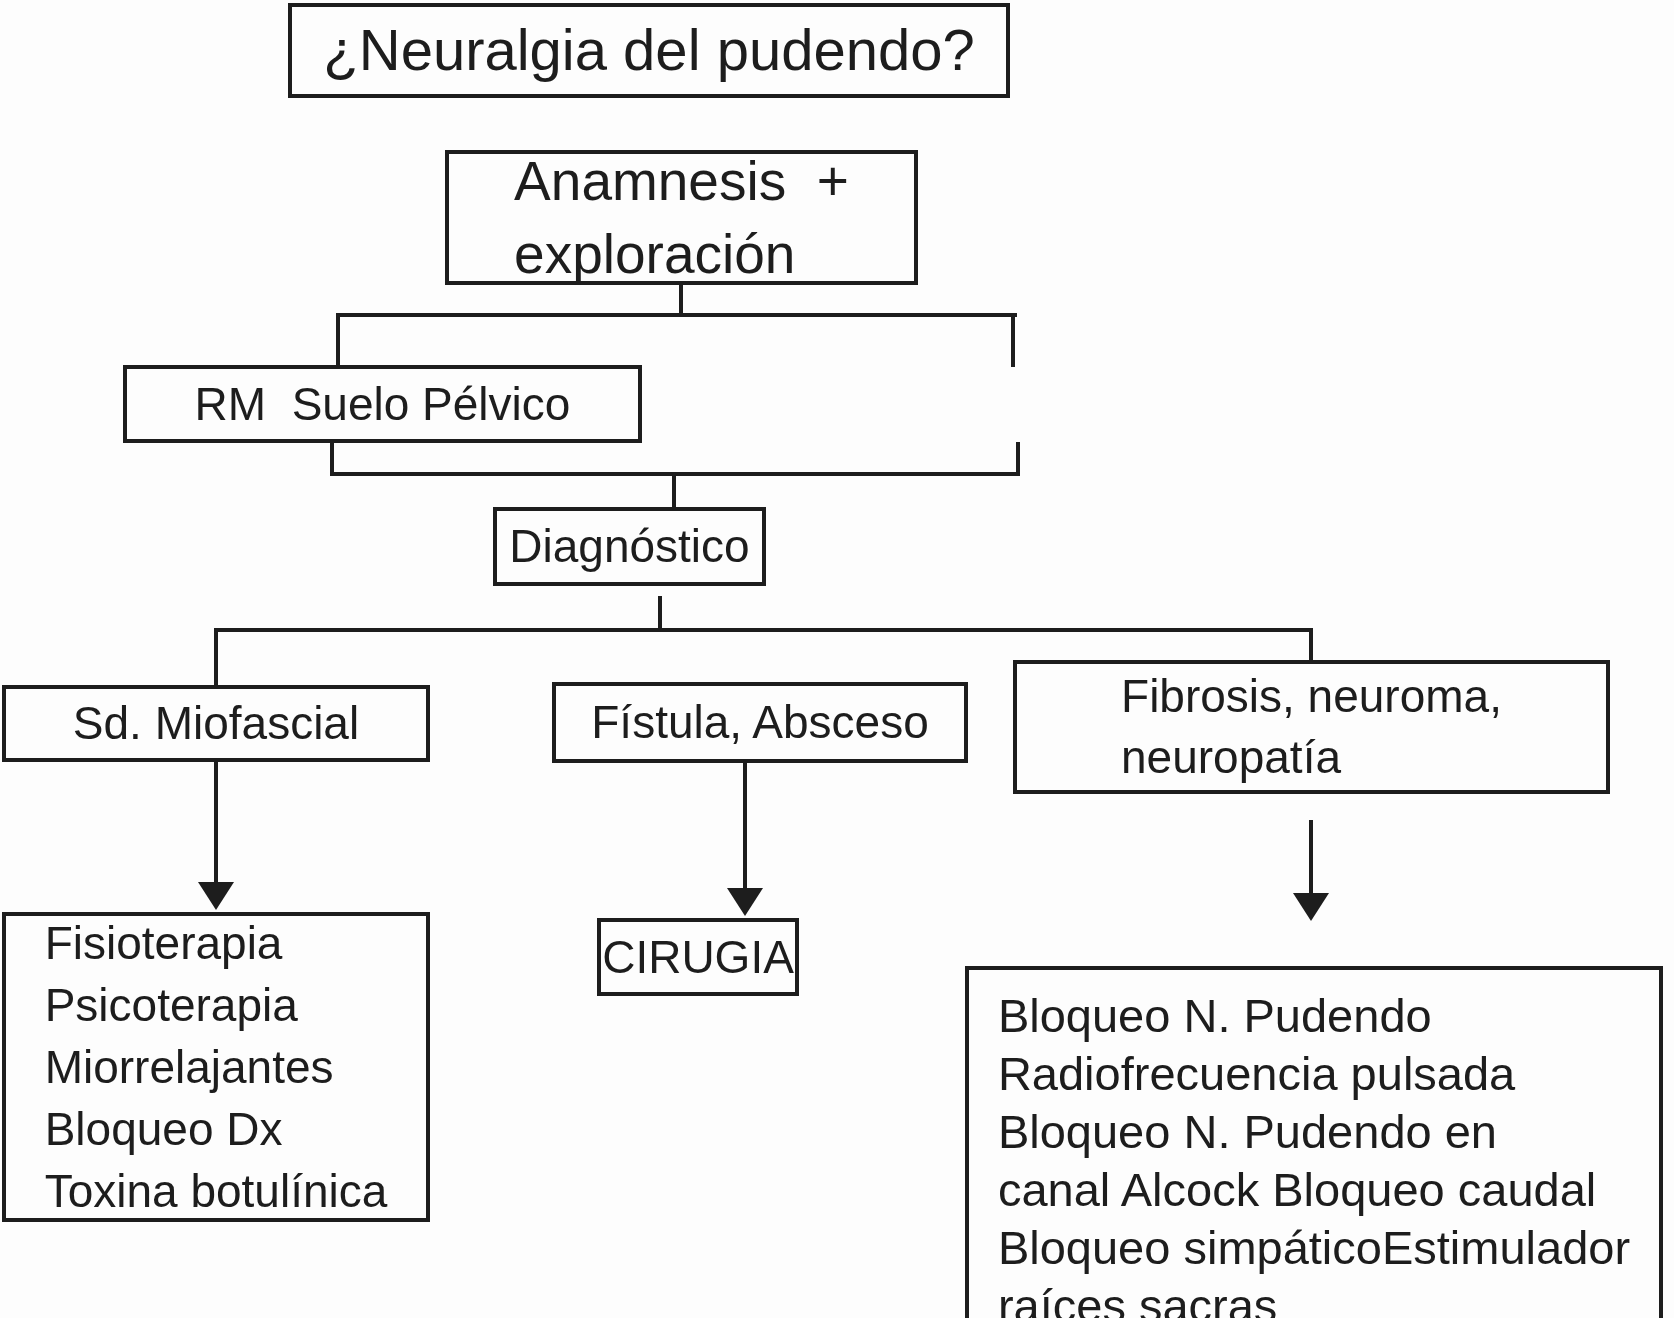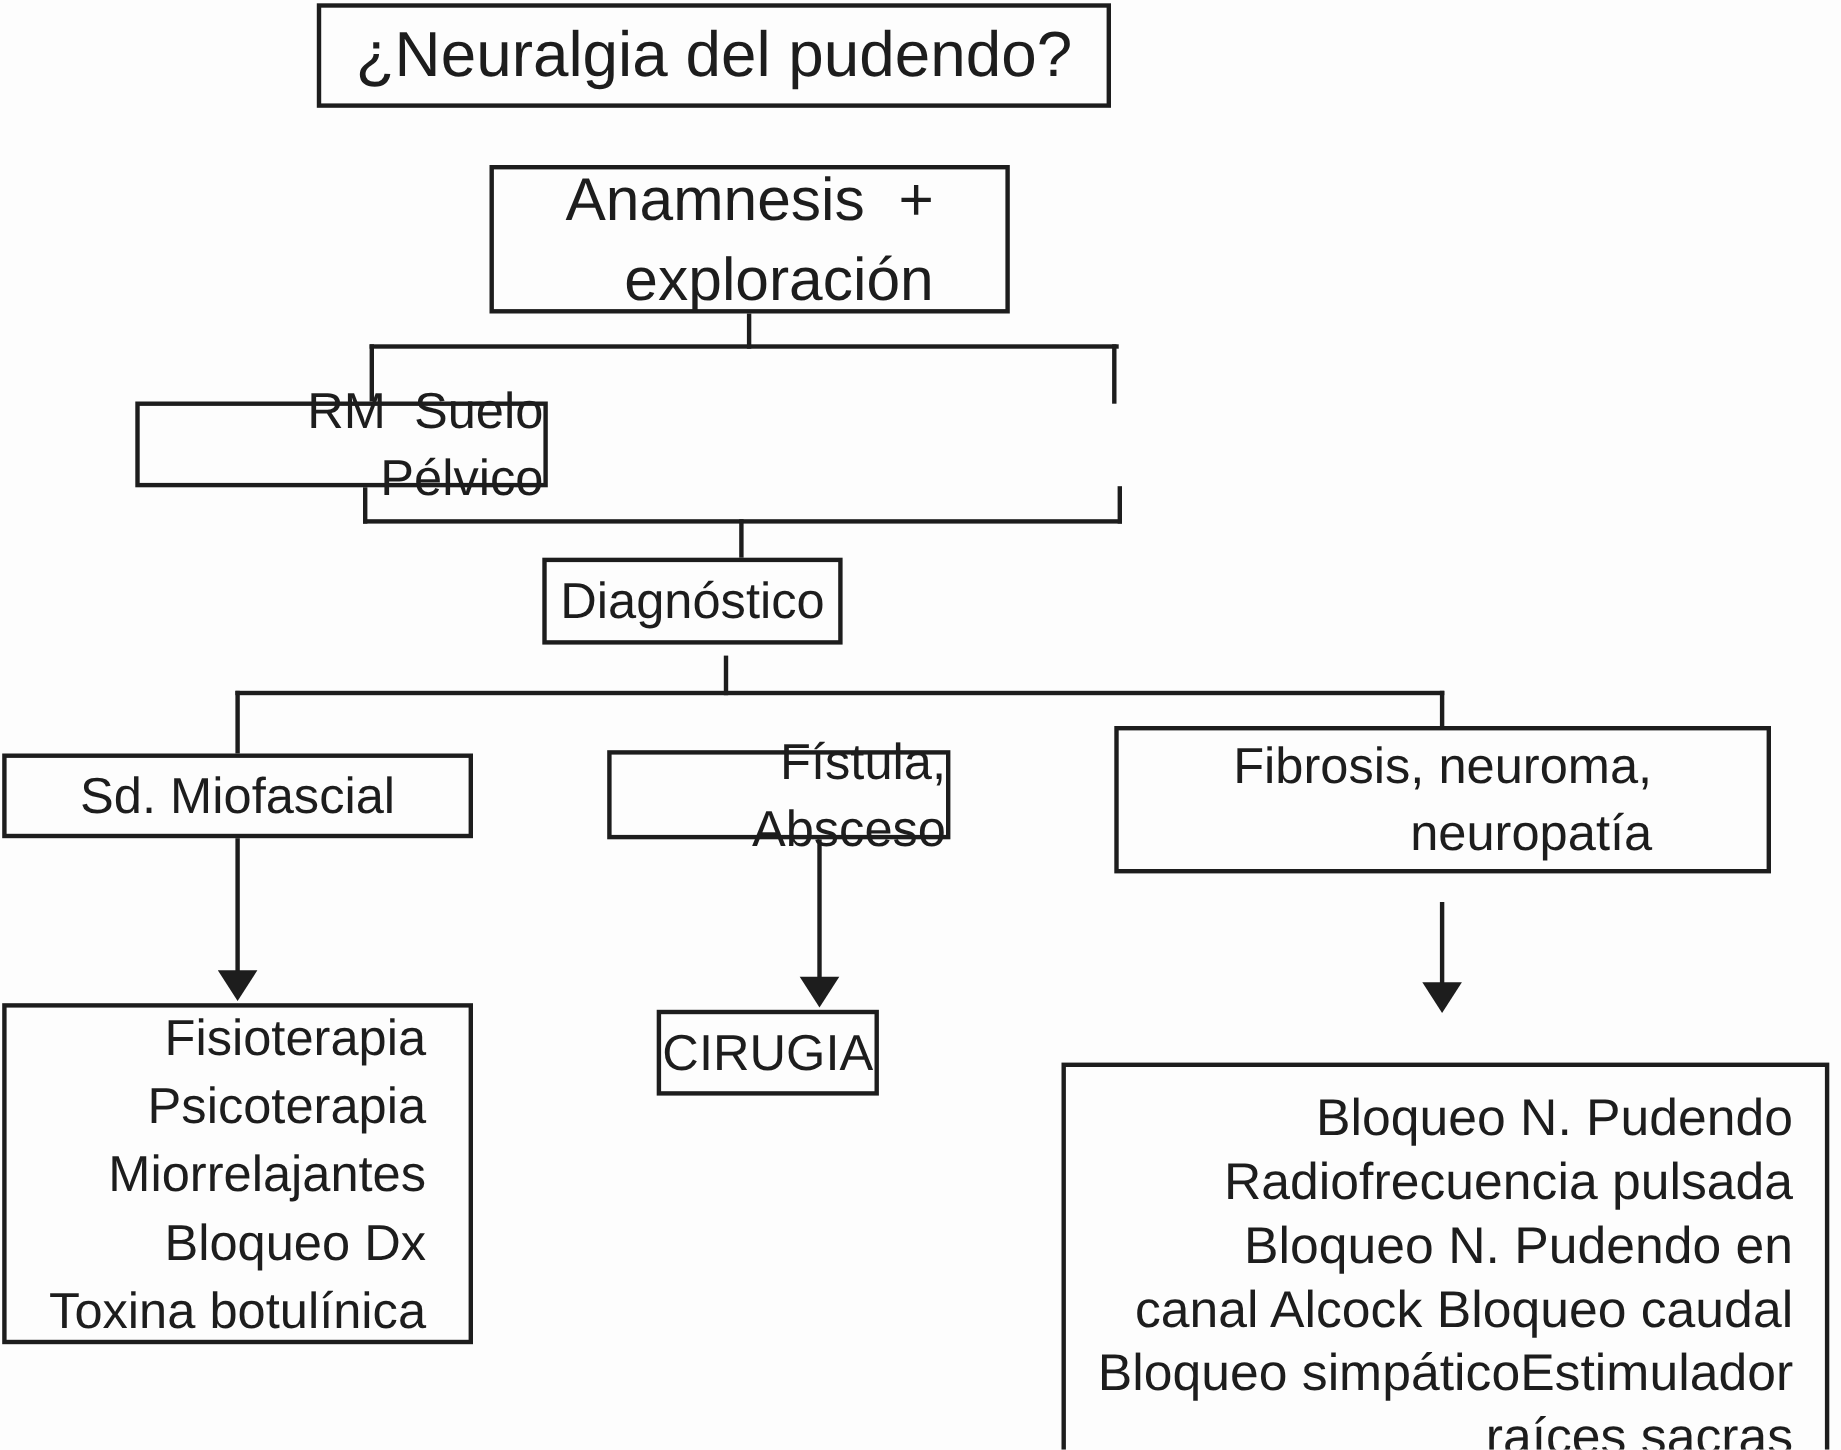--- a/index.html
+++ b/index.html
@@ -15,43 +15,43 @@
     font-family:"Liberation Sans", sans-serif;
     color:var(--text-color);
     overflow:hidden;
   }
   .node{
     position:absolute;
     box-sizing:border-box;
     border:4px solid var(--line-color);
     background:var(--bg-color);
     display:flex;align-items:center;justify-content:center;
-    text-align:right;
+    text-align:left;
     white-space:pre-wrap;
     z-index:2;
     font-size:46px;
     line-height:1.32;
   }
   .line{position:absolute;background:var(--line-color);z-index:1;}
   .arrowhead{
     position:absolute;z-index:1;
     width:0;height:0;
     border-left:18px solid transparent;
     border-right:18px solid transparent;
     border-top:28px solid var(--line-color);
   }
 
   
   #box-title      {left:288px; top:3px;   width:722px; height:95px;  font-size:58px;}
   #box-anamnesis  {left:445px; top:150px; width:473px; height:135px; font-size:55px;}
-  #box-rm         {left:123px; top:365px; width:375px; height:78px;}
+  #box-rm         {left:123px; top:365px; width:519px; height:78px;}
   #box-emg        {left:858px; top:365px; width:321px; height:79px;}
   #box-diagnostico{left:493px; top:507px; width:273px; height:79px;}
   #box-miofascial {left:2px;   top:685px; width:428px; height:77px;}
-  #box-fistula    {left:552px; top:682px; width:312px; height:81px;}
+  #box-fistula    {left:552px; top:682px; width:416px; height:81px;}
   #box-fibrosis   {left:1013px;top:660px; width:597px; height:134px;}
   #box-miofascial-tx{left:2px; top:912px; width:428px; height:310px; line-height:62px;}
   #box-cirugia    {left:597px; top:918px; width:202px; height:78px;}
   #box-fibrosis-tx{left:965px; top:966px; width:698px; height:389px; font-size:47px; line-height:58px;}
 
   
   #v-anamnesis      {left:679px; top:283px; width:4px; height:34px;}
   #h-split-top      {left:336px; top:313px; width:681px; height:4px;}
   #v-to-rm          {left:336px; top:313px; width:4px; height:54px;}
   #v-to-emg         {left:1011px;top:313px; width:4px; height:54px;}

